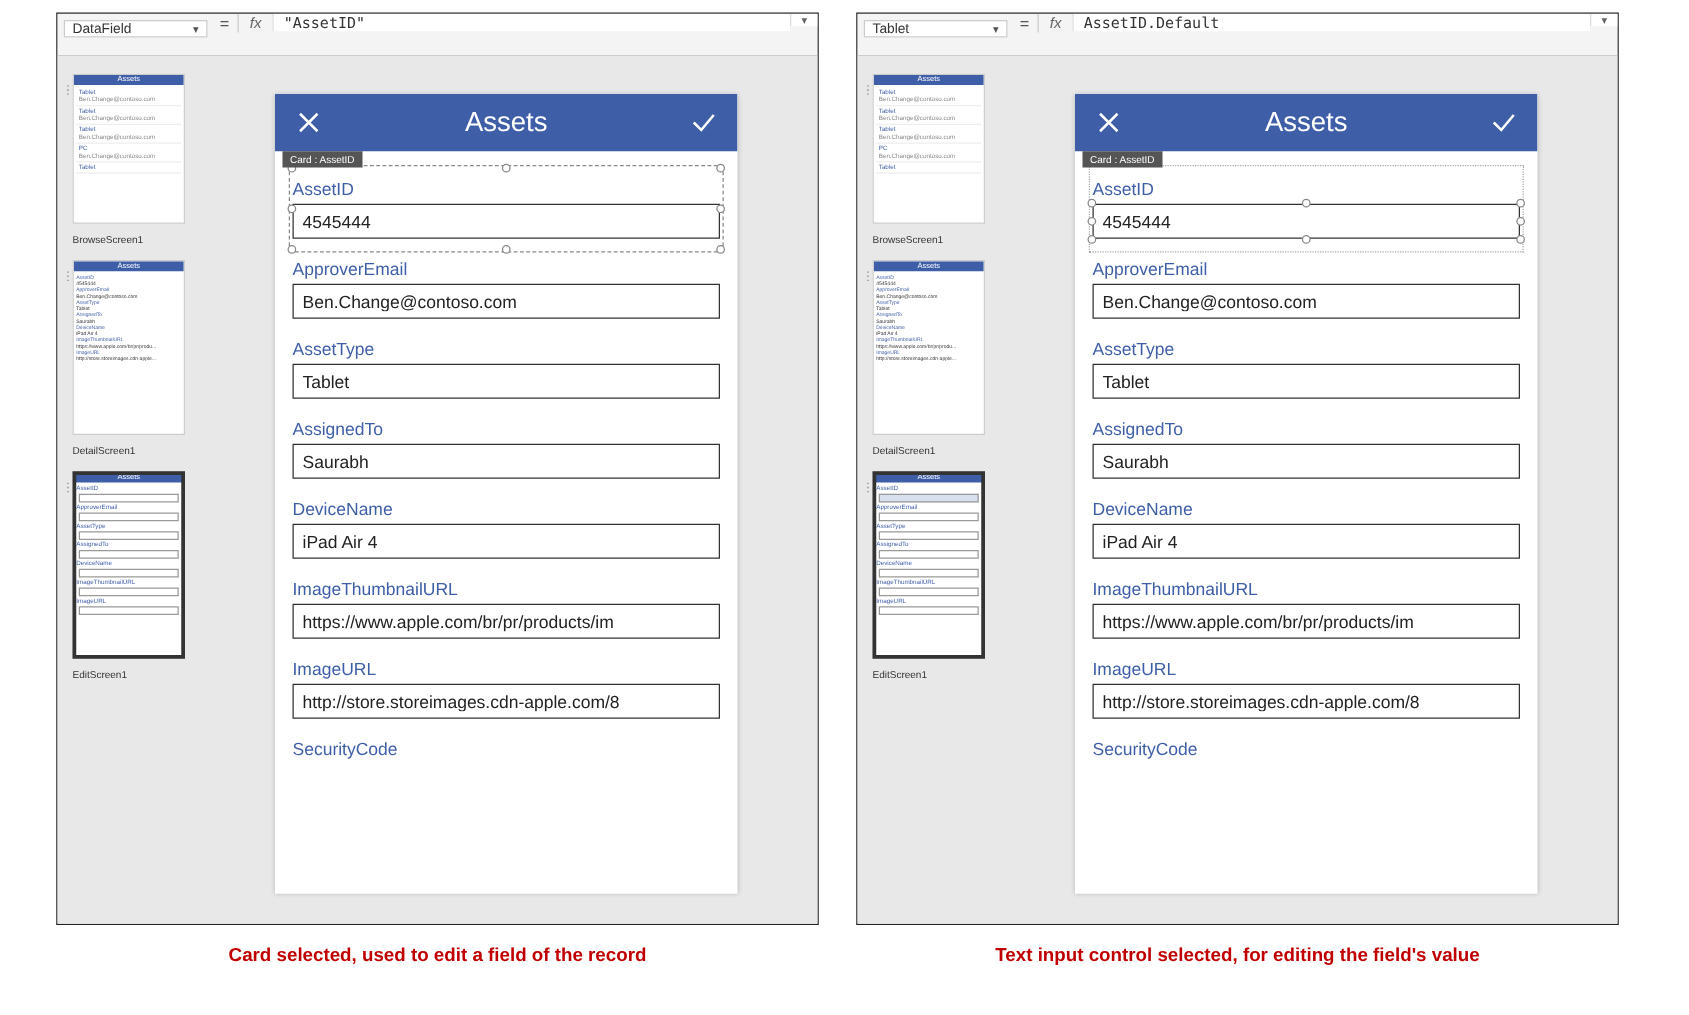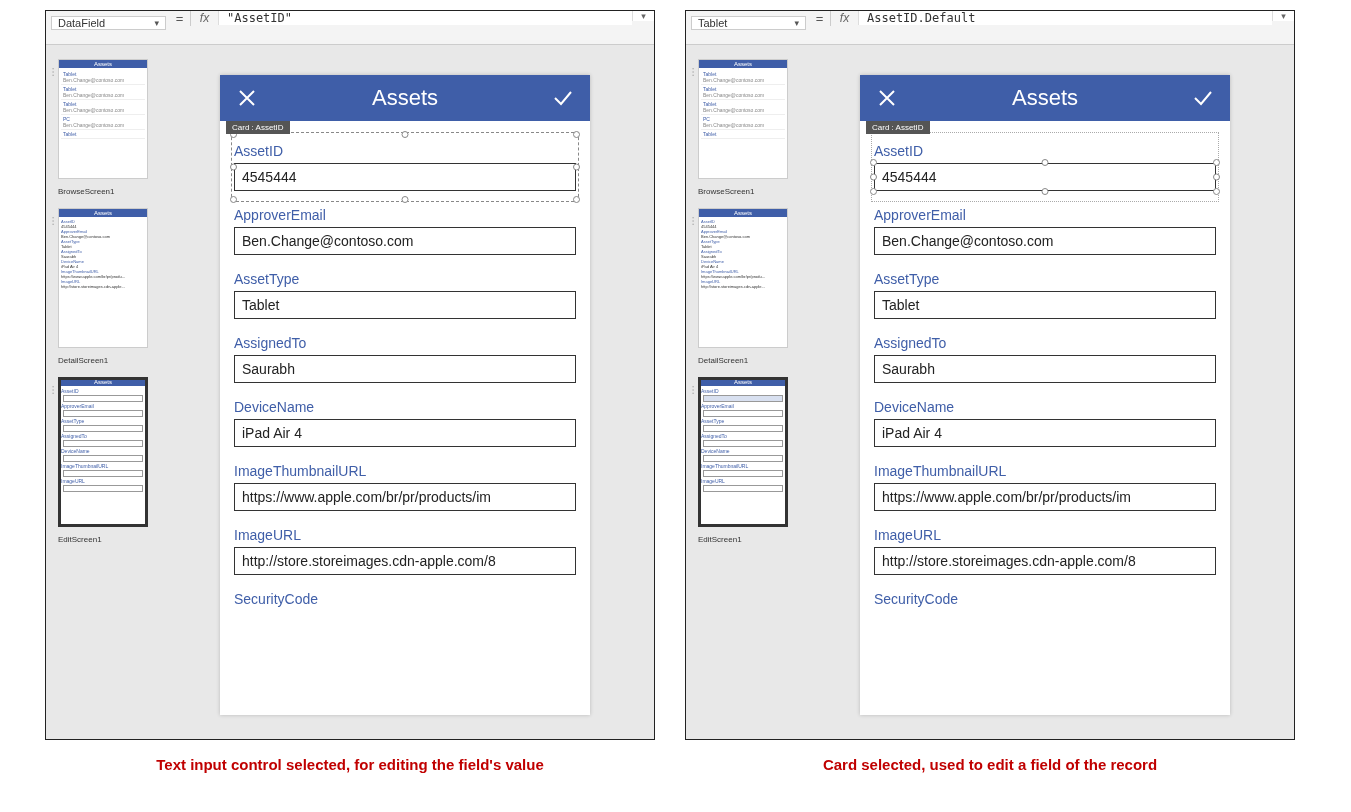--- a/index.html
+++ b/index.html
@@ -518,15 +518,15 @@
               <div class="field-label">SecurityCode</div>
             </div>
           </div>
         </div>
       </div>
     </div>
   </div>
 </div>
 
 <div class="captions">
+  <div class="caption">Card selected, used to edit a field of the record</div>
   <div class="caption">Text input control selected, for editing the field's value</div>
-  <div class="caption">Card selected, used to edit a field of the record</div>
 </div>
 
 </body></html>

